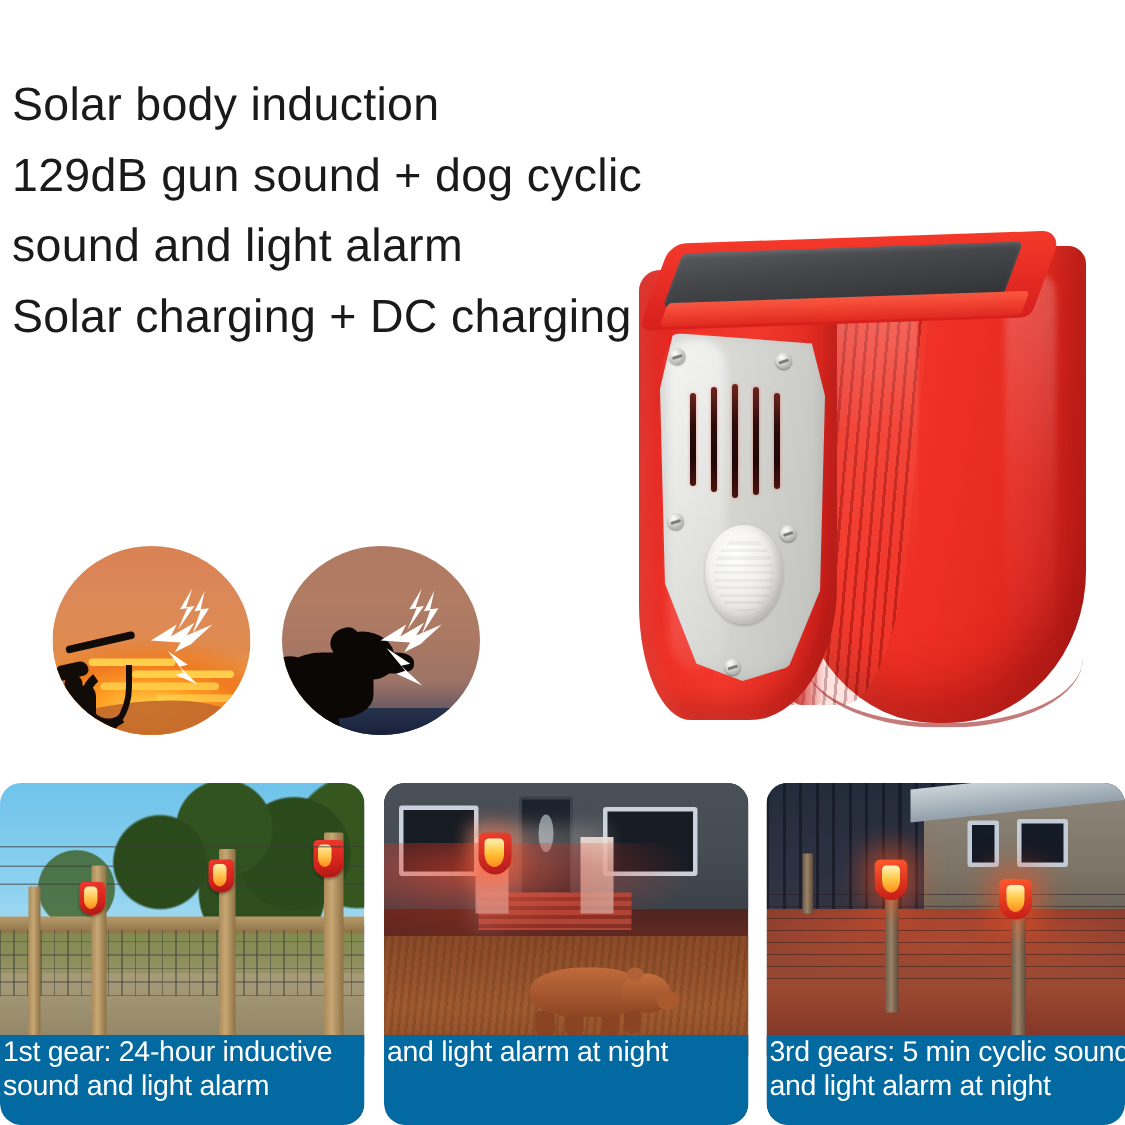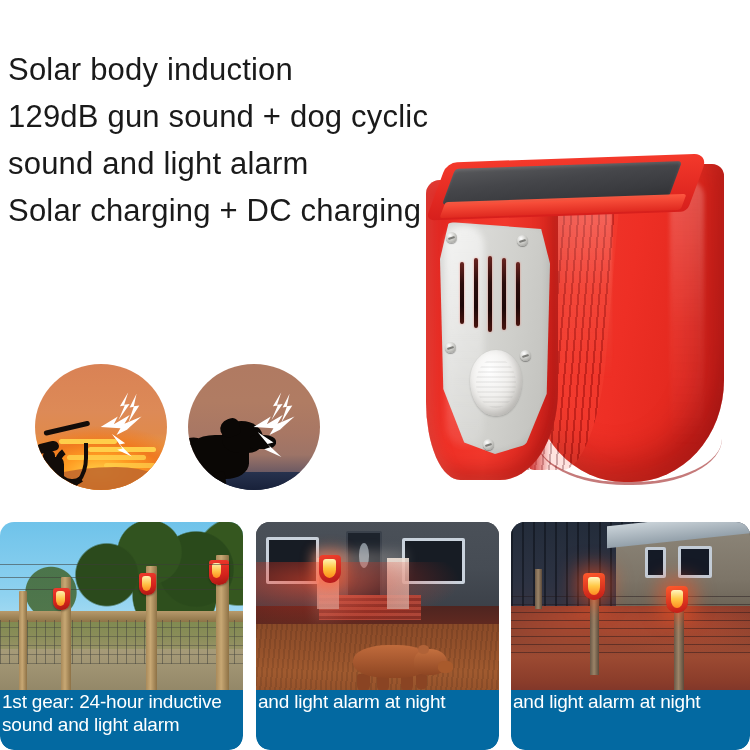--- a/index.html
+++ b/index.html
@@ -613,18 +613,19 @@
         <div class="p3-post" style="left:33%;top:36%;width:9px;height:48%;"></div>
         <div class="p3-post" style="left:68%;top:42%;width:10px;height:58%;"></div>
         <div class="p3-dev" style="left:30%;top:28%;">
             <i></i>
           </div>
         <div class="p3-dev" style="left:65%;top:35%;">
             <i></i>
           </div>
       </div>
       <div class="caption">
+        <span>3rd gears: 5 min cyclic sound</span>
         <span>and light alarm at night</span>
       </div>
     </div>
 
   </div>
 </div>
 
 </body></html>

